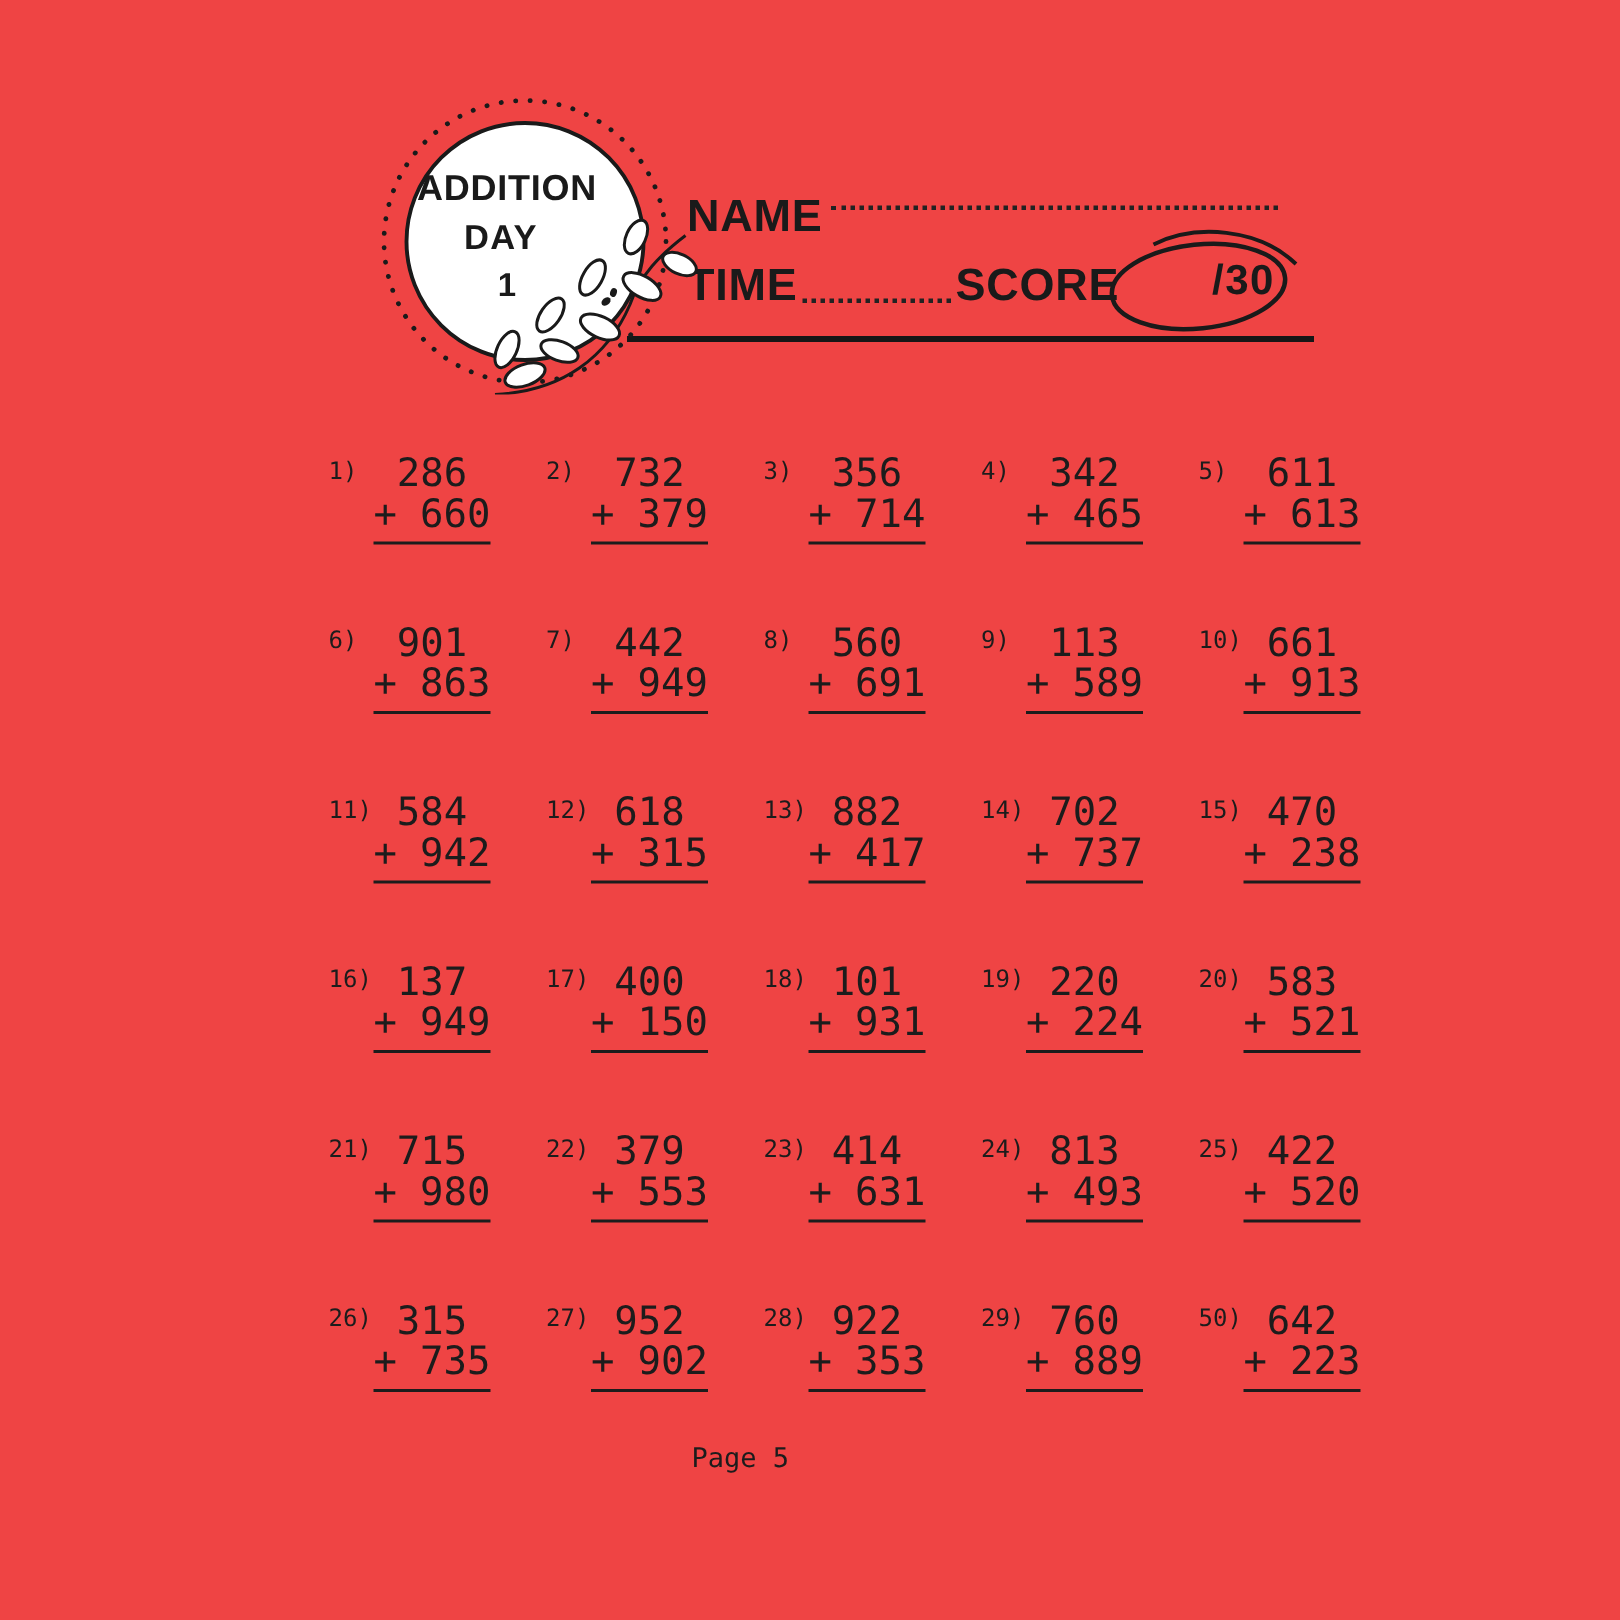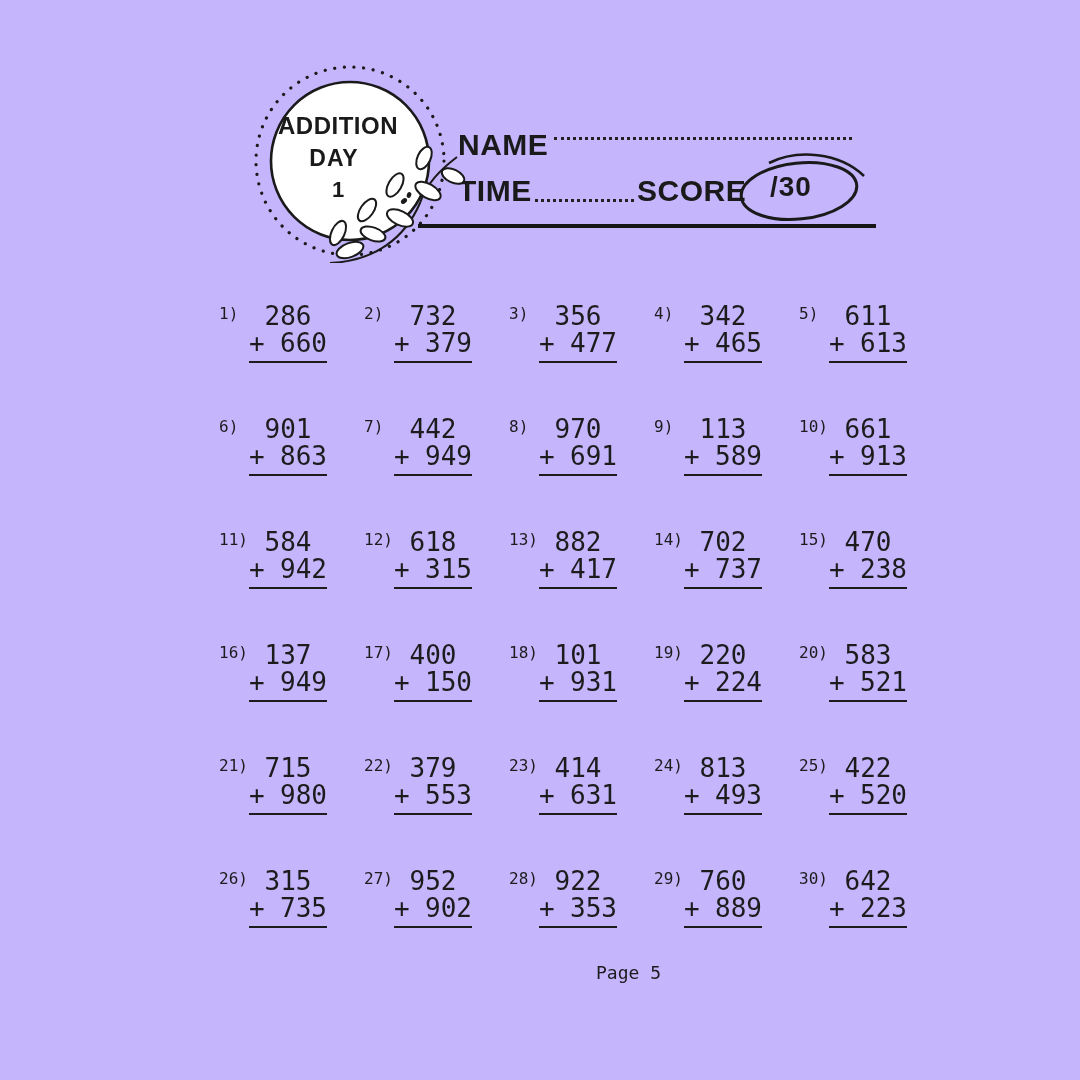--- a/index.html
+++ b/index.html
@@ -4,59 +4,59 @@
 <style>
   * { margin:0; padding:0; box-sizing:border-box; }
   html,body { width:1080px; height:1080px; }
   body {
     background:#ffffff;
     font-family:"Liberation Sans", sans-serif;
     color:#1a1a1a;
     position:relative;
     overflow:hidden;
   }
-  .page { position:absolute; inset:0; background:#c4b5fd; }
+  .page { position:absolute; inset:0; background:#ef4444; }
 
   
   .badge-svg { position:absolute; left:245px; top:58px; width:225px; height:205px; z-index:3; }
   .badge-text { position:absolute; z-index:4; text-align:center; font-weight:800; color:#1a1a1a; }
   .badge-line1 { left:262px; top:112px; width:152px; font-size:24px; letter-spacing:.5px; }
   .badge-line2 { left:258px; top:145px; width:152px; font-size:23px; letter-spacing:1px; }
   .badge-line3 { left:262px; top:177px; width:152px; font-size:22px; }
 
   
   .hdr-label { position:absolute; font-weight:800; font-size:30px; letter-spacing:.5px; color:#1a1a1a; z-index:2; }
   .name-label  { left:458px; top:110px;margin-top:18px; }
   .time-label  { left:458px; top:174px; }
   .score-label { left:637px; top:174px; }
   .dotted-line { position:absolute; border-bottom:3px dotted #222; z-index:1; }
   .name-line { left:554px; top:116px; width:298px; height:24px; }
   .time-line { left:535px; top:178px; width:99px;  height:24px; }
   .score-oval-svg { position:absolute; left:735px; top:150px; width:136px; height:76px; z-index:1; }
-  .score-value { position:absolute; left:770px; top:171px; width:80px; text-align:left;
+  .score-value { position:absolute; left:770px; top:171px; width:80px; text-align:right;
                  font-weight:800; font-size:28px; z-index:2; letter-spacing:1px; }
   .header-rule { position:absolute; left:418px; top:224px; width:458px; height:4px; background:#161616; z-index:1; }
 
   
   .problems-grid {
     position:absolute; left:219px; top:303px; z-index:1;
     display:grid;
     grid-template-columns:repeat(5, 108px);
     column-gap:37px;
     grid-auto-rows:113px;
   }
   .problem { position:relative; font-family:"DejaVu Sans Mono", monospace; color:#1c1c1c; }
   .plabel  { position:absolute; left:0; top:1px; font-size:16px; }
   .pcol    { position:absolute; right:0; top:0; width:78px; }
   .ptop    { font-size:26px; line-height:27px; text-align:center; white-space:pre; }
   .pbottom { font-size:26px; line-height:27px; display:flex; justify-content:space-between; }
   .answer-line { margin-top:4px; border-top:2px solid #1c1c1c; width:100%; }
 
   
-  .page-number { position:absolute; left:461px; top:962px; width:200px; text-align:right;
+  .page-number { position:absolute; left:461px; top:962px; width:200px; text-align:left;
                  font-family:"DejaVu Sans Mono", monospace; font-size:18px; color:#1c1c1c; }
 </style>
 </head>
 <body>
 
 <div class="page">
 
   <svg class="badge-svg" viewBox="0 0 225 205">
     <circle cx="105" cy="103" r="94" fill="none" stroke="#1a1a1a" stroke-width="3.2" stroke-dasharray="0.1 9.6" stroke-linecap="round"></circle>
     <circle cx="105" cy="103" r="79" fill="#fff" stroke="#1a1a1a" stroke-width="2.6"></circle>
@@ -118,21 +118,21 @@
       </div>
       <div class="answer-line"></div>
     </div>
   </div>
       <div class="problem">
     <span class="plabel">3)</span>
     <div class="pcol">
       <div class="ptop">356</div>
       <div class="pbottom">
         <span class="pop">+</span>
-        <span>477</span>
+        <span>714</span>
       </div>
       <div class="answer-line"></div>
     </div>
   </div>
       <div class="problem">
     <span class="plabel">4)</span>
     <div class="pcol">
       <div class="ptop">342</div>
       <div class="pbottom">
         <span class="pop">+</span>
@@ -170,21 +170,21 @@
       <div class="pbottom">
         <span class="pop">+</span>
         <span>949</span>
       </div>
       <div class="answer-line"></div>
     </div>
   </div>
       <div class="problem">
     <span class="plabel">8)</span>
     <div class="pcol">
-      <div class="ptop">970</div>
+      <div class="ptop">560</div>
       <div class="pbottom">
         <span class="pop">+</span>
         <span>691</span>
       </div>
       <div class="answer-line"></div>
     </div>
   </div>
       <div class="problem">
     <span class="plabel">9)</span>
     <div class="pcol">
@@ -410,21 +410,21 @@
     <div class="pcol">
       <div class="ptop">760</div>
       <div class="pbottom">
         <span class="pop">+</span>
         <span>889</span>
       </div>
       <div class="answer-line"></div>
     </div>
   </div>
       <div class="problem">
-    <span class="plabel">30)</span>
+    <span class="plabel">50)</span>
     <div class="pcol">
       <div class="ptop">642</div>
       <div class="pbottom">
         <span class="pop">+</span>
         <span>223</span>
       </div>
       <div class="answer-line"></div>
     </div>
   </div>
     </div>

